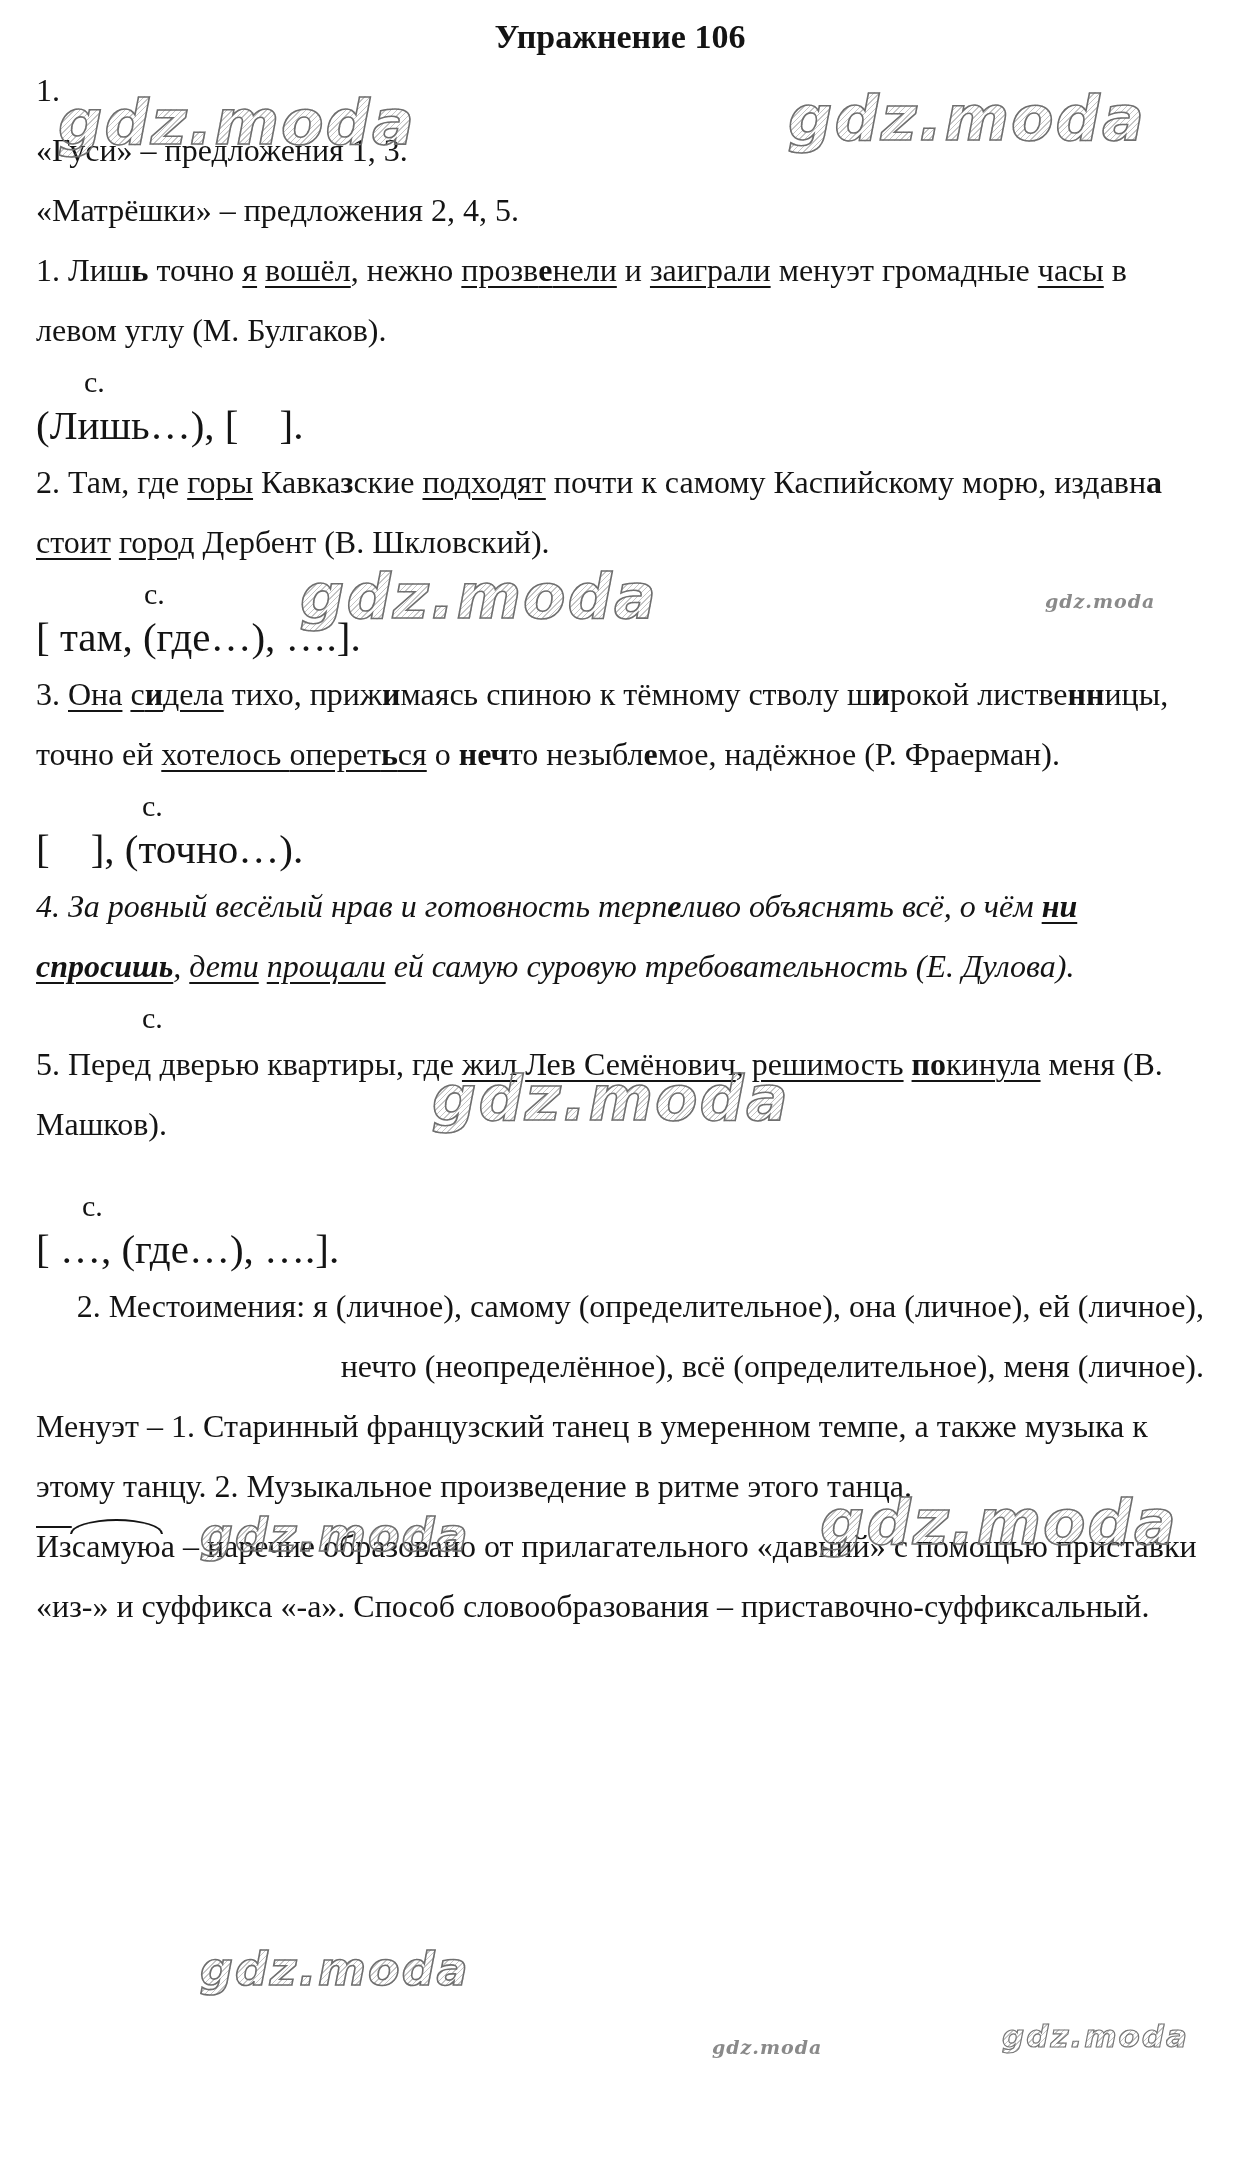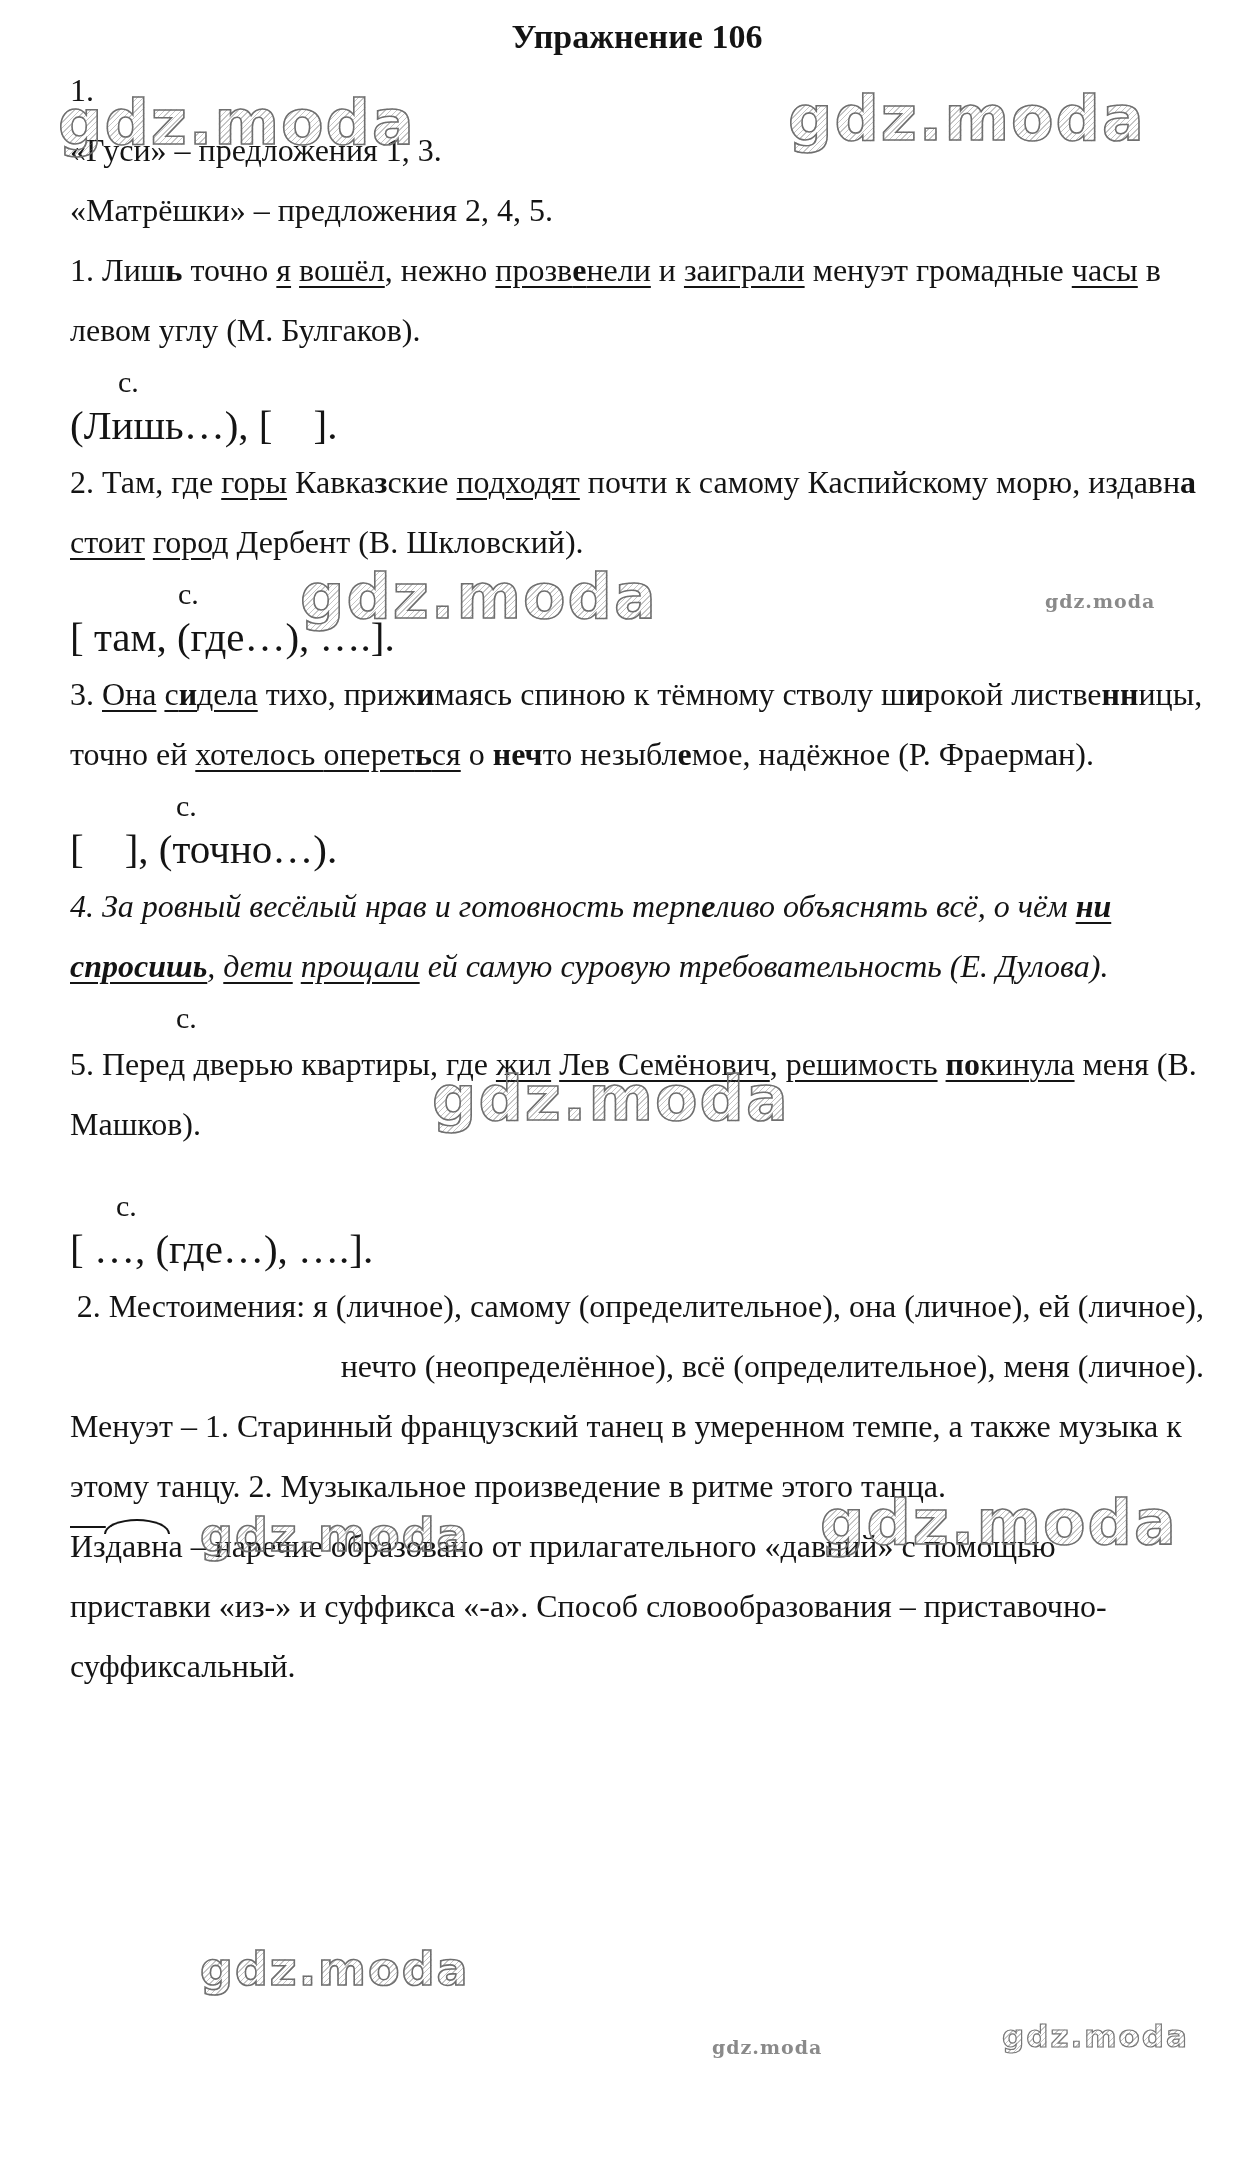--- a/index.html
+++ b/index.html
@@ -3,21 +3,21 @@
 <meta charset="utf-8">
 <style>
   html,body{margin:0;padding:0;}
   body{
     width:1240px;height:2184px;
     background:#ffffff;
     font-family:"Liberation Serif",serif;
     font-size:32px;color:#141414;
     position:relative;overflow:hidden;
   }
-  .page{padding:0 36px;position:relative;margin-left:34px;}
+  .page{padding:0 36px;position:relative;}
   .title{
     text-align:center;font-weight:bold;font-size:34px;
     margin-top:14px;line-height:46px;
   }
   p.para{margin:0;line-height:60px;}
   .u{text-decoration:underline;text-decoration-thickness:2px;text-underline-offset:5px;}
   b{font-weight:bold;}
   .ov{text-decoration:overline;text-decoration-thickness:2px;}
   .arc{position:relative;}
   .arc::before{
@@ -43,20 +43,21 @@
   .b-menuet{margin-top:36px;}
   .b-izdavna{margin-top:44px;}
   
   .wm{
     position:absolute;white-space:nowrap;
     font-family:"DejaVu Sans",sans-serif;font-weight:bold;letter-spacing:2px;
     color:transparent;-webkit-text-stroke:1.6px #6f6f6f;
     background:repeating-linear-gradient(135deg, rgba(110,110,110,0.4) 0 1px, transparent 1px 4px);
     -webkit-background-clip:text;background-clip:text;
     pointer-events:none;
+    font-style:italic;
   }
   .wm-lg{font-size:62px;}
   .wm-md{font-size:46px;}
   .wm-sm{font-size:31px;-webkit-text-stroke:1.2px #777777;}
   .wm-plain{
     font-family:"DejaVu Serif",serif;font-size:19px;letter-spacing:1px;
     color:#8a8a8a;-webkit-text-stroke:0;background:none;
   }
 </style>
 </head>
@@ -87,21 +88,21 @@
       <div class="scheme b-sch">
         <div class="scheme-label" style="margin-left: 106px;">с.</div>
       </div>
       <p class="para b-s5"><span>5. Перед дверью квартиры, где </span><span class="u">жил</span><span> </span><span class="u">Лев Семёнович</span><span>, </span><span class="u">решимость</span><span> </span><b class="u">по</b><span class="u">кинула</span><span> меня (В. Машков).</span></p>
       <div class="scheme b-sch5">
         <div class="scheme-label" style="margin-left: 46px;">с.</div>
         <div class="scheme-text">[&nbsp;…, (где…), ….].</div>
       </div>
       <p class="para b-item2"><span>2. Местоимения: я (личное), самому (определительное), она (личное), ей (личное), нечто (неопределённое), всё (определительное), меня (личное).</span></p>
       <p class="para b-menuet"><span>Менуэт – 1. Старинный французский танец в умеренном темпе, а также музыка к этому танцу. 2. Музыкальное произведение в ритме этого танца.</span></p>
-      <p class="para b-izdavna"><span class="ov">Из</span><span class="arc">давн</span><span>а</span><span> – наречие образовано от прилагательного «давний» с помощью приставки «из-» и суффикса «-а». Способ словообразования – приставочно-суффиксальный.</span></p>
+      <p class="para b-izdavna"><span class="ov">Из</span><span class="arc">самую</span><span>а</span><span> – наречие образовано от прилагательного «давний» с помощью приставки «из-» и суффикса «-а». Способ словообразования – приставочно-суффиксальный.</span></p>
     </div>
 </div>
 <div id="wm-layer">
     <div class="wm wm-lg" style="left: 58px; top: 86px;">gdz.moda</div>
     <div class="wm wm-lg" style="left: 788px; top: 82px;">gdz.moda</div>
     <div class="wm wm-lg" style="left: 300px; top: 560px;">gdz.moda</div>
     <div class="wm wm-plain" style="left: 1045px; top: 590px;">gdz.moda</div>
     <div class="wm wm-lg" style="left: 432px; top: 1062px;">gdz.moda</div>
     <div class="wm wm-md" style="left: 200px; top: 1508px;">gdz.moda</div>
     <div class="wm wm-lg" style="left: 820px; top: 1486px;">gdz.moda</div>

